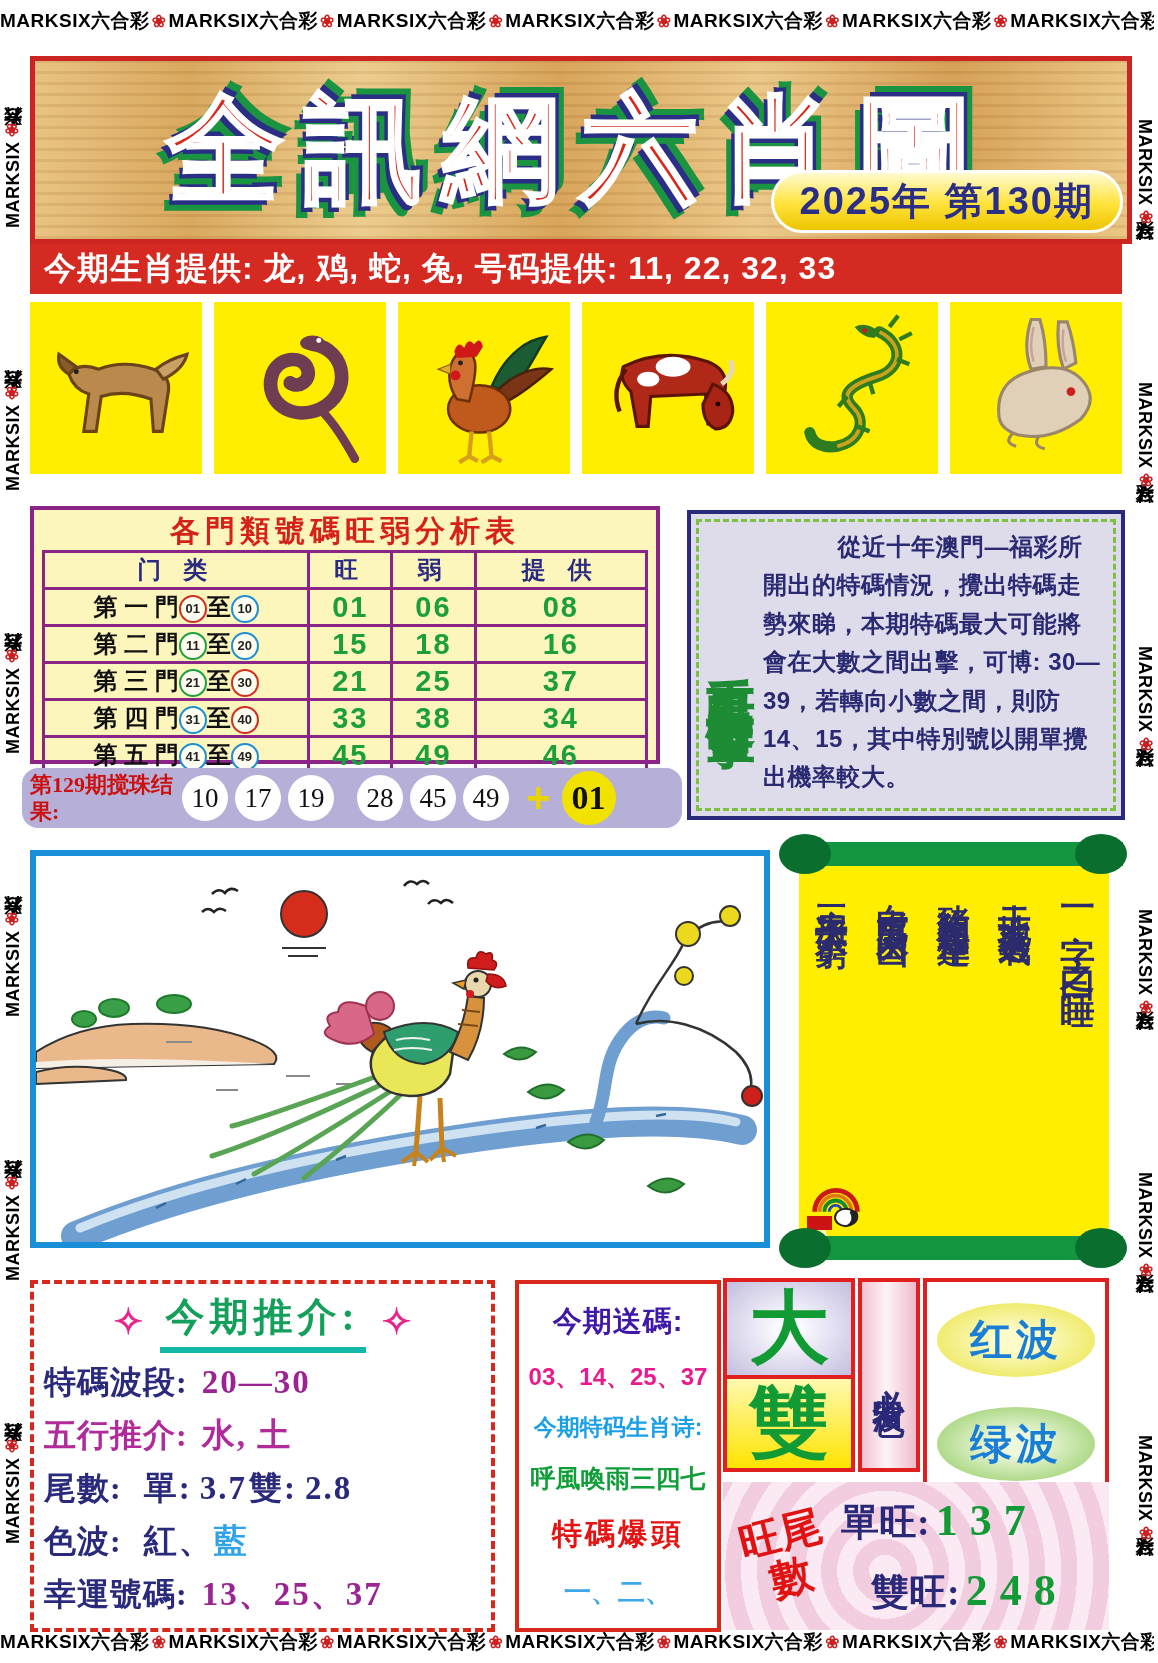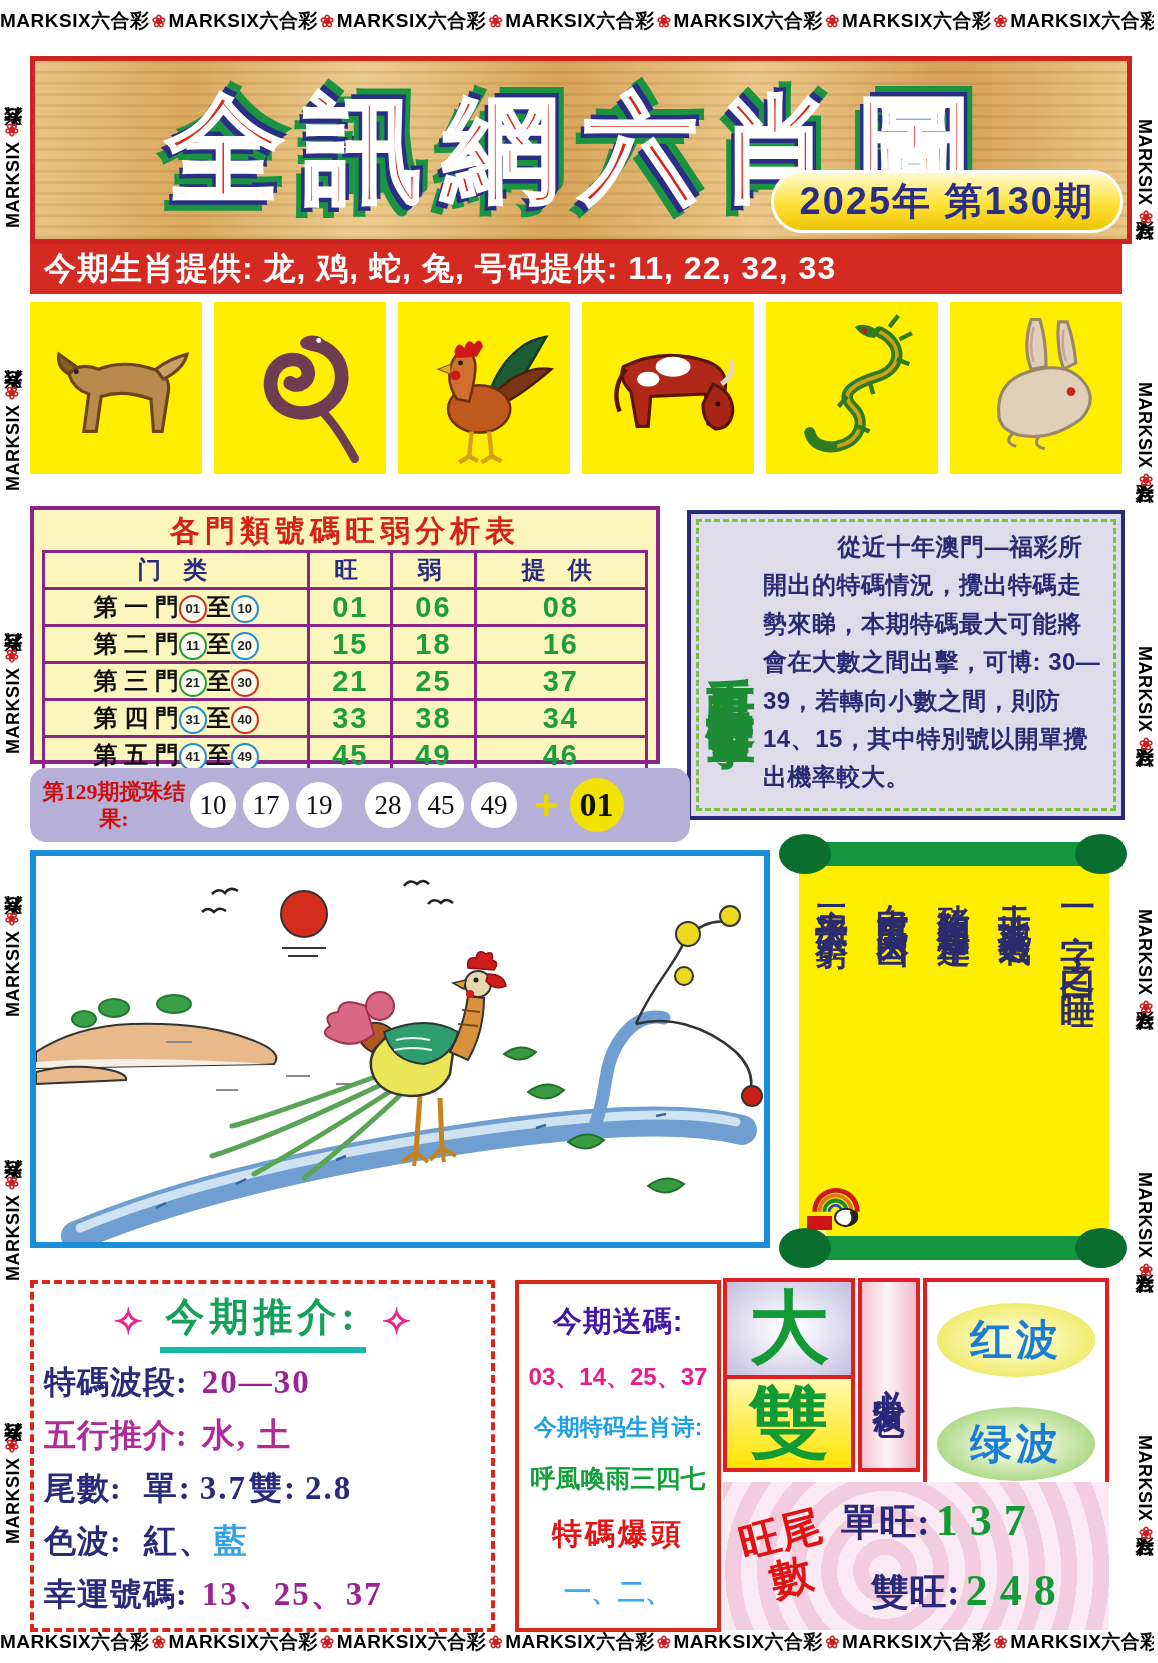--- a/index.html
+++ b/index.html
@@ -55,22 +55,22 @@
 
   
   .highlight{left:687px;top:510px;width:438px;height:310px;border:4px solid #2a2a7c;background:#dedbeb;box-sizing:border-box;}
   .highlight-inner{position:absolute;inset:5px;border:3px dashed #7ec041;display:flex;padding:6px 8px;box-sizing:border-box;}
   .vtitle{width:56px;display:flex;flex-direction:column;justify-content:space-around;align-items:center;
     font-size:47px;font-weight:900;color:#f2ef00;-webkit-text-stroke:2px #1d8c35;writing-mode:vertical-rl;
     text-orientation:upright;letter-spacing:14px;padding-top:6px;}
   .hl-body{flex:1;color:#2a2a72;font-size:24px;font-weight:bold;line-height:1.6;text-indent:3.1em;letter-spacing:.5px;}
 
   
-  .lastdraw{left:30px;top:768px;width:660px;height:74px;background:#b6b0d8;border-radius:16px;display:flex;
-    align-items:center;padding:0 8px;box-sizing:border-box;text-align:center;}
+  .lastdraw{left:22px;top:768px;width:660px;height:60px;background:#b6b0d8;border-radius:16px;display:flex;
+    align-items:center;padding:0 8px;box-sizing:border-box;}
   .ld-label{width:152px;color:#cc1010;font-size:22px;font-weight:bold;line-height:1.25;font-family:"Liberation Serif",serif;}
   .balls{display:flex;align-items:center;gap:7px;}
   .ball{width:46px;height:46px;border-radius:50%;background:#fff;color:#111;font-size:27px;display:flex;
     align-items:center;justify-content:center;font-family:"Liberation Serif",serif;}
   .gap-big{margin-left:16px;}
   .plus{color:#e8d400;font-size:42px;font-weight:bold;margin:0 4px 0 10px;}
   .ball-special{width:54px;height:54px;background:#f2e200;font-size:34px;font-weight:bold;}
 
   
   .picture{left:30px;top:850px;width:740px;height:398px;border:6px solid #1a8ed6;box-sizing:border-box;background:#fff;}

